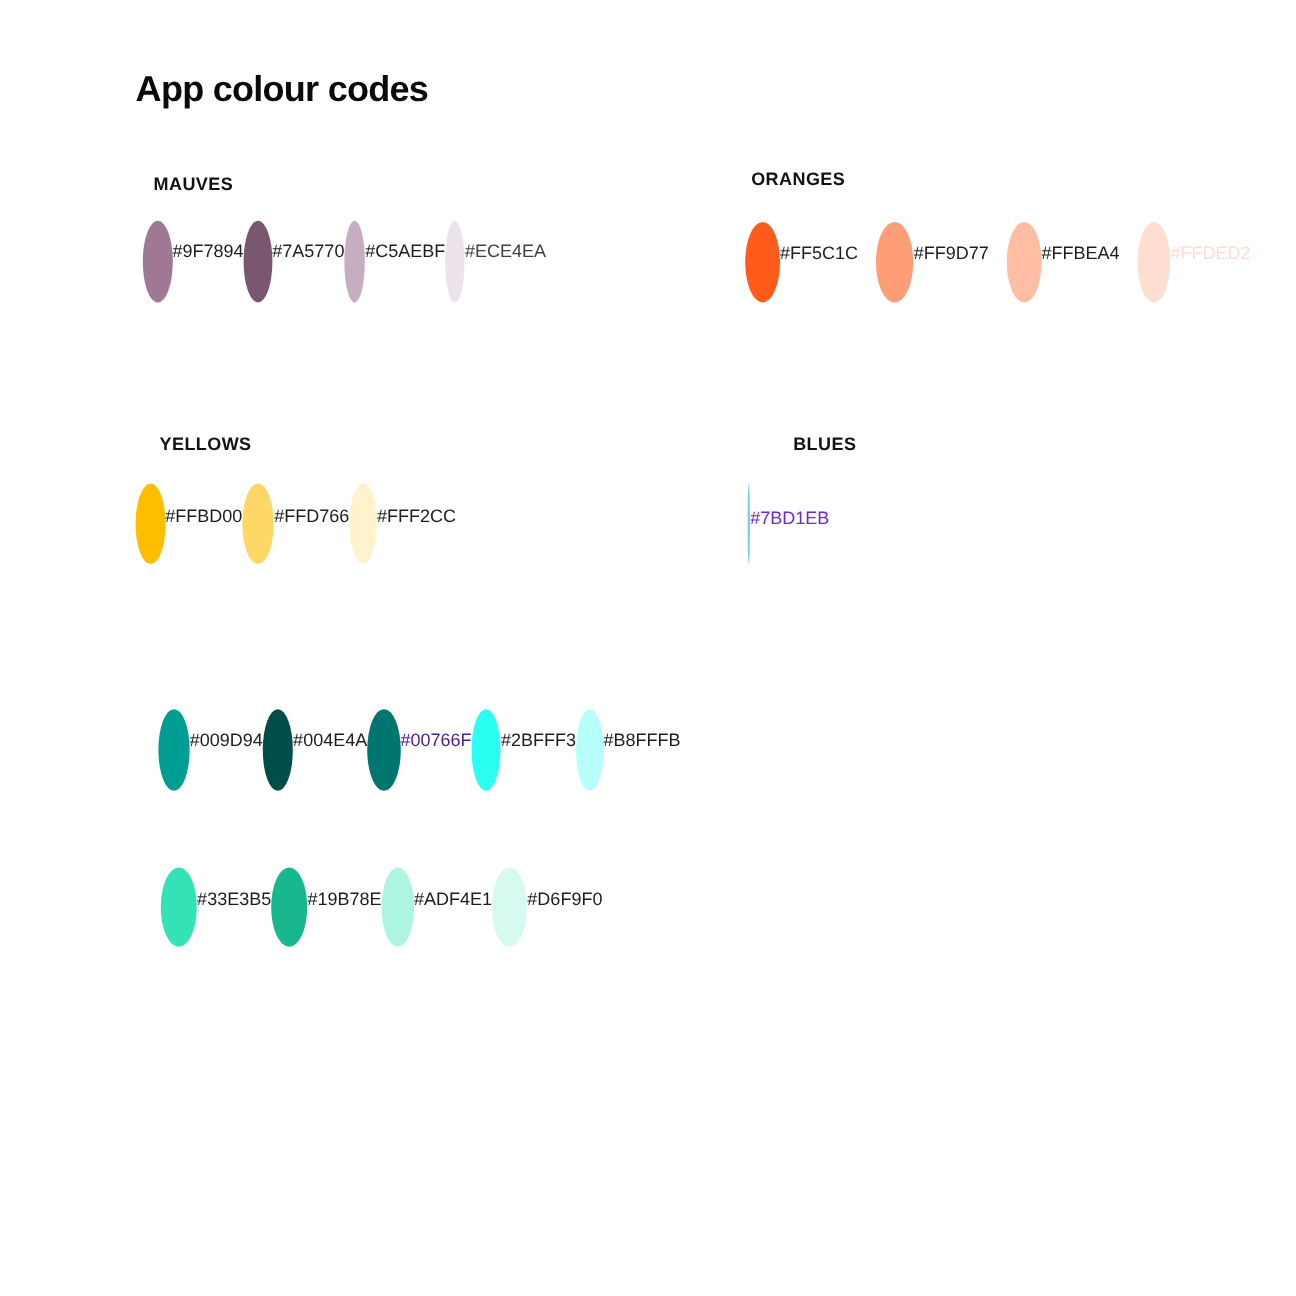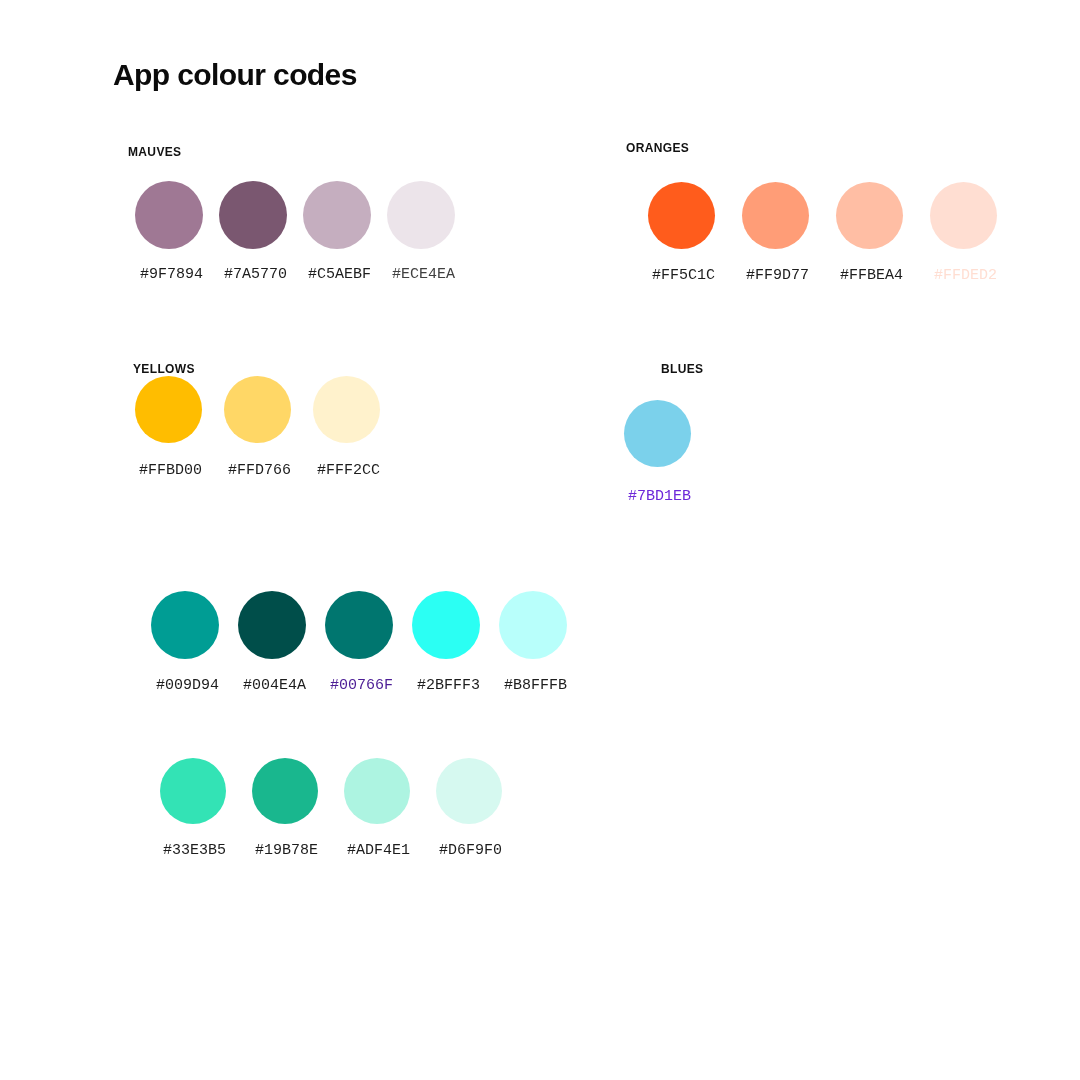--- a/index.html
+++ b/index.html
@@ -26,38 +26,37 @@
     letter-spacing: -0.6px;
     color: #0b0b0b;
     white-space: nowrap;
   }
 
   .group {
     position: absolute;
   }
 
   .group-title {
-    font-size: 12px;
+    font-size: 15px;
     font-weight: 700;
     letter-spacing: 0.35px;
     color: #121212;
     white-space: nowrap;
     margin: 0 0 0 0;
   }
 
   .swatch-row {
     display: flex;
     align-items: flex-start;
   }
 
   .swatch {
     display: flex;
-    flex-direction: column;
-    align-items: flex-end;
-    font-family: Liberation Mono, monospace;
+    flex-direction: row;
+    align-items: flex-start;
   }
 
   .swatch-dot {
     border-radius: 50%;
     display: block;
   }
 
   .swatch-label {
     font-size: 15px;
     font-weight: 400;
@@ -70,28 +69,28 @@
   #group-mauves { left: 128px; top: 145px; }
   #group-mauves .group-title { margin-bottom: 22px; }
   #group-mauves .swatch-row { margin-left: -9px; }
   #group-mauves .swatch-dot { width: 68px; height: 68px; }
   #group-mauves .swatch { width: 84px; }
   #group-mauves .swatch-label { margin-top: 17px; }
 
   
   #group-oranges { left: 626px; top: 141px; }
   #group-oranges .group-title { margin-bottom: 27px; }
-  #group-oranges .swatch-row { margin-left: -5px; }
+  #group-oranges .swatch-row { margin-left: -5px; gap: 15px; }
   #group-oranges .swatch-dot { width: 67px; height: 67px; }
   #group-oranges .swatch { width: 94px; }
   #group-oranges .swatch-label { margin-top: 18px; }
 
   
   #group-yellows { left: 133px; top: 362px; }
-  #group-yellows .group-title { }
+  #group-yellows .group-title { margin-bottom: 24px; }
   #group-yellows .swatch-row { margin-left: -20px; }
   #group-yellows .swatch-dot { width: 67px; height: 67px; }
   #group-yellows .swatch { width: 89px; }
   #group-yellows .swatch-label { margin-top: 19px; }
 
   
   #group-blues { left: 625px; top: 362px; }
   #group-blues .group-title { margin-bottom: 24px; padding-left: 36px; }
   #group-blues .swatch-row { margin-left: -2px; }
   #group-blues .swatch-dot { width: 67px; height: 67px; }

